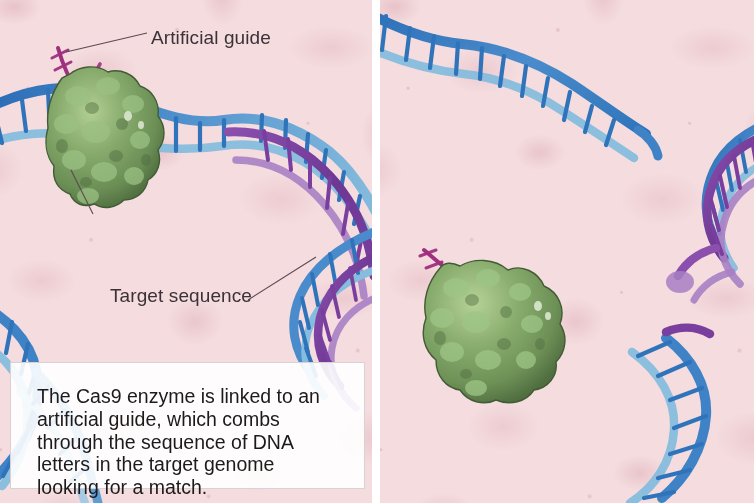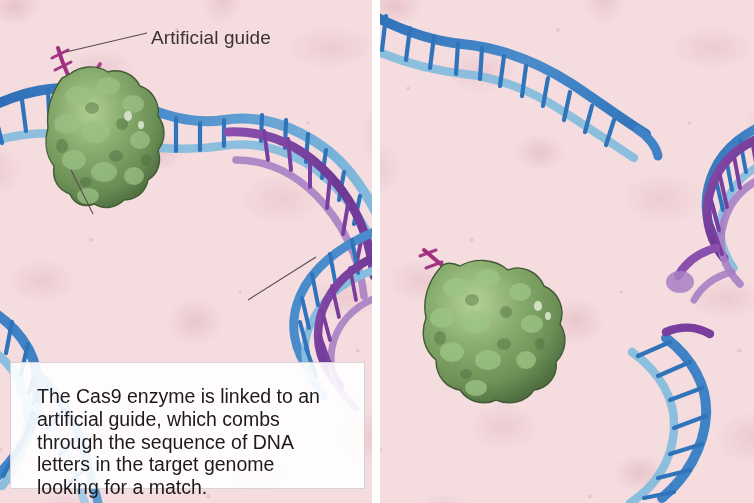--- a/index.html
+++ b/index.html
@@ -278,20 +278,21 @@
 
     <svg class="leader" style="left:0;top:0;width:372px;height:503px;" aria-hidden="true">
       <line x1="66" y1="52" x2="147" y2="33"></line>
       <line x1="71" y1="170" x2="93" y2="214"></line>
       <line x1="248" y1="300" x2="316" y2="257"></line>
     </svg>
 
     <div class="callout-label" id="label-artificial-guide">Artificial guide</div>
 
 
+    <div class="callout-label" id="label-target-sequence">Target sequence</div>
 
     <div class="caption-box" id="caption-left">
       <p>The Cas9 enzyme is linked to an artificial guide, which combs through the sequence of DNA letters in the target genome looking for a match.</p>
     </div>
   </div>
 
   <div class="panel" id="panel-right">
 
     <div class="paper-texture"></div>
 

